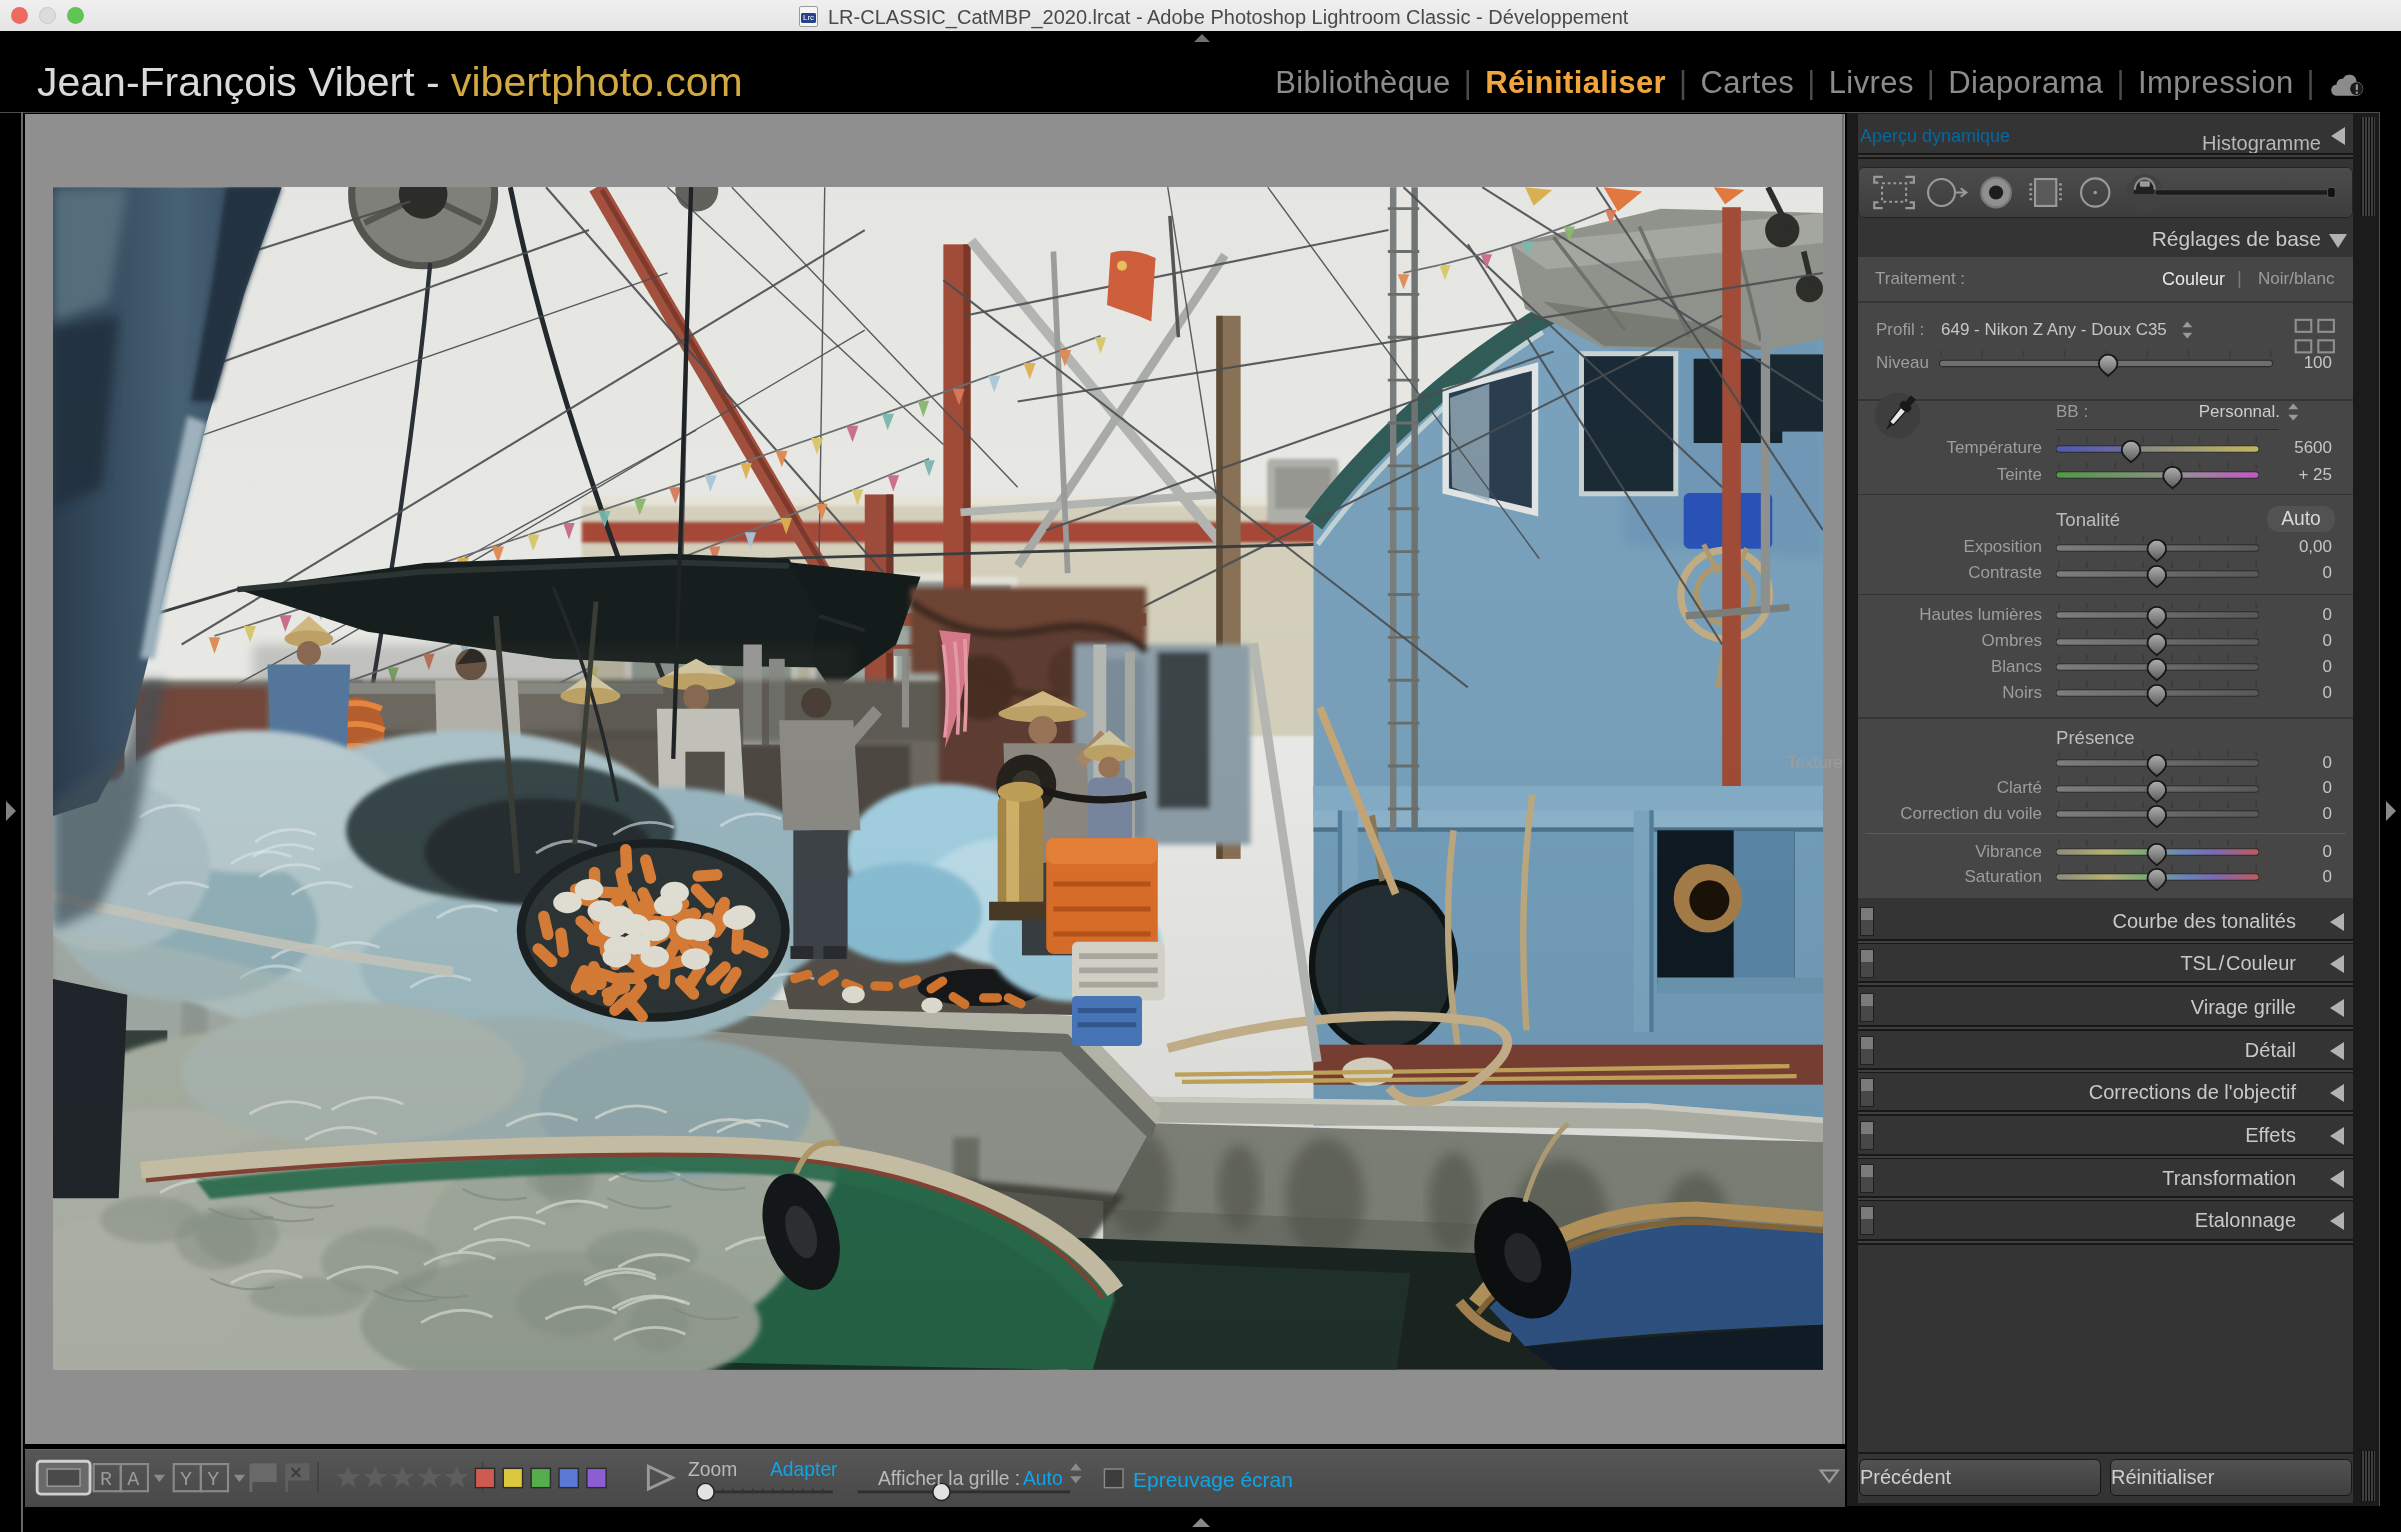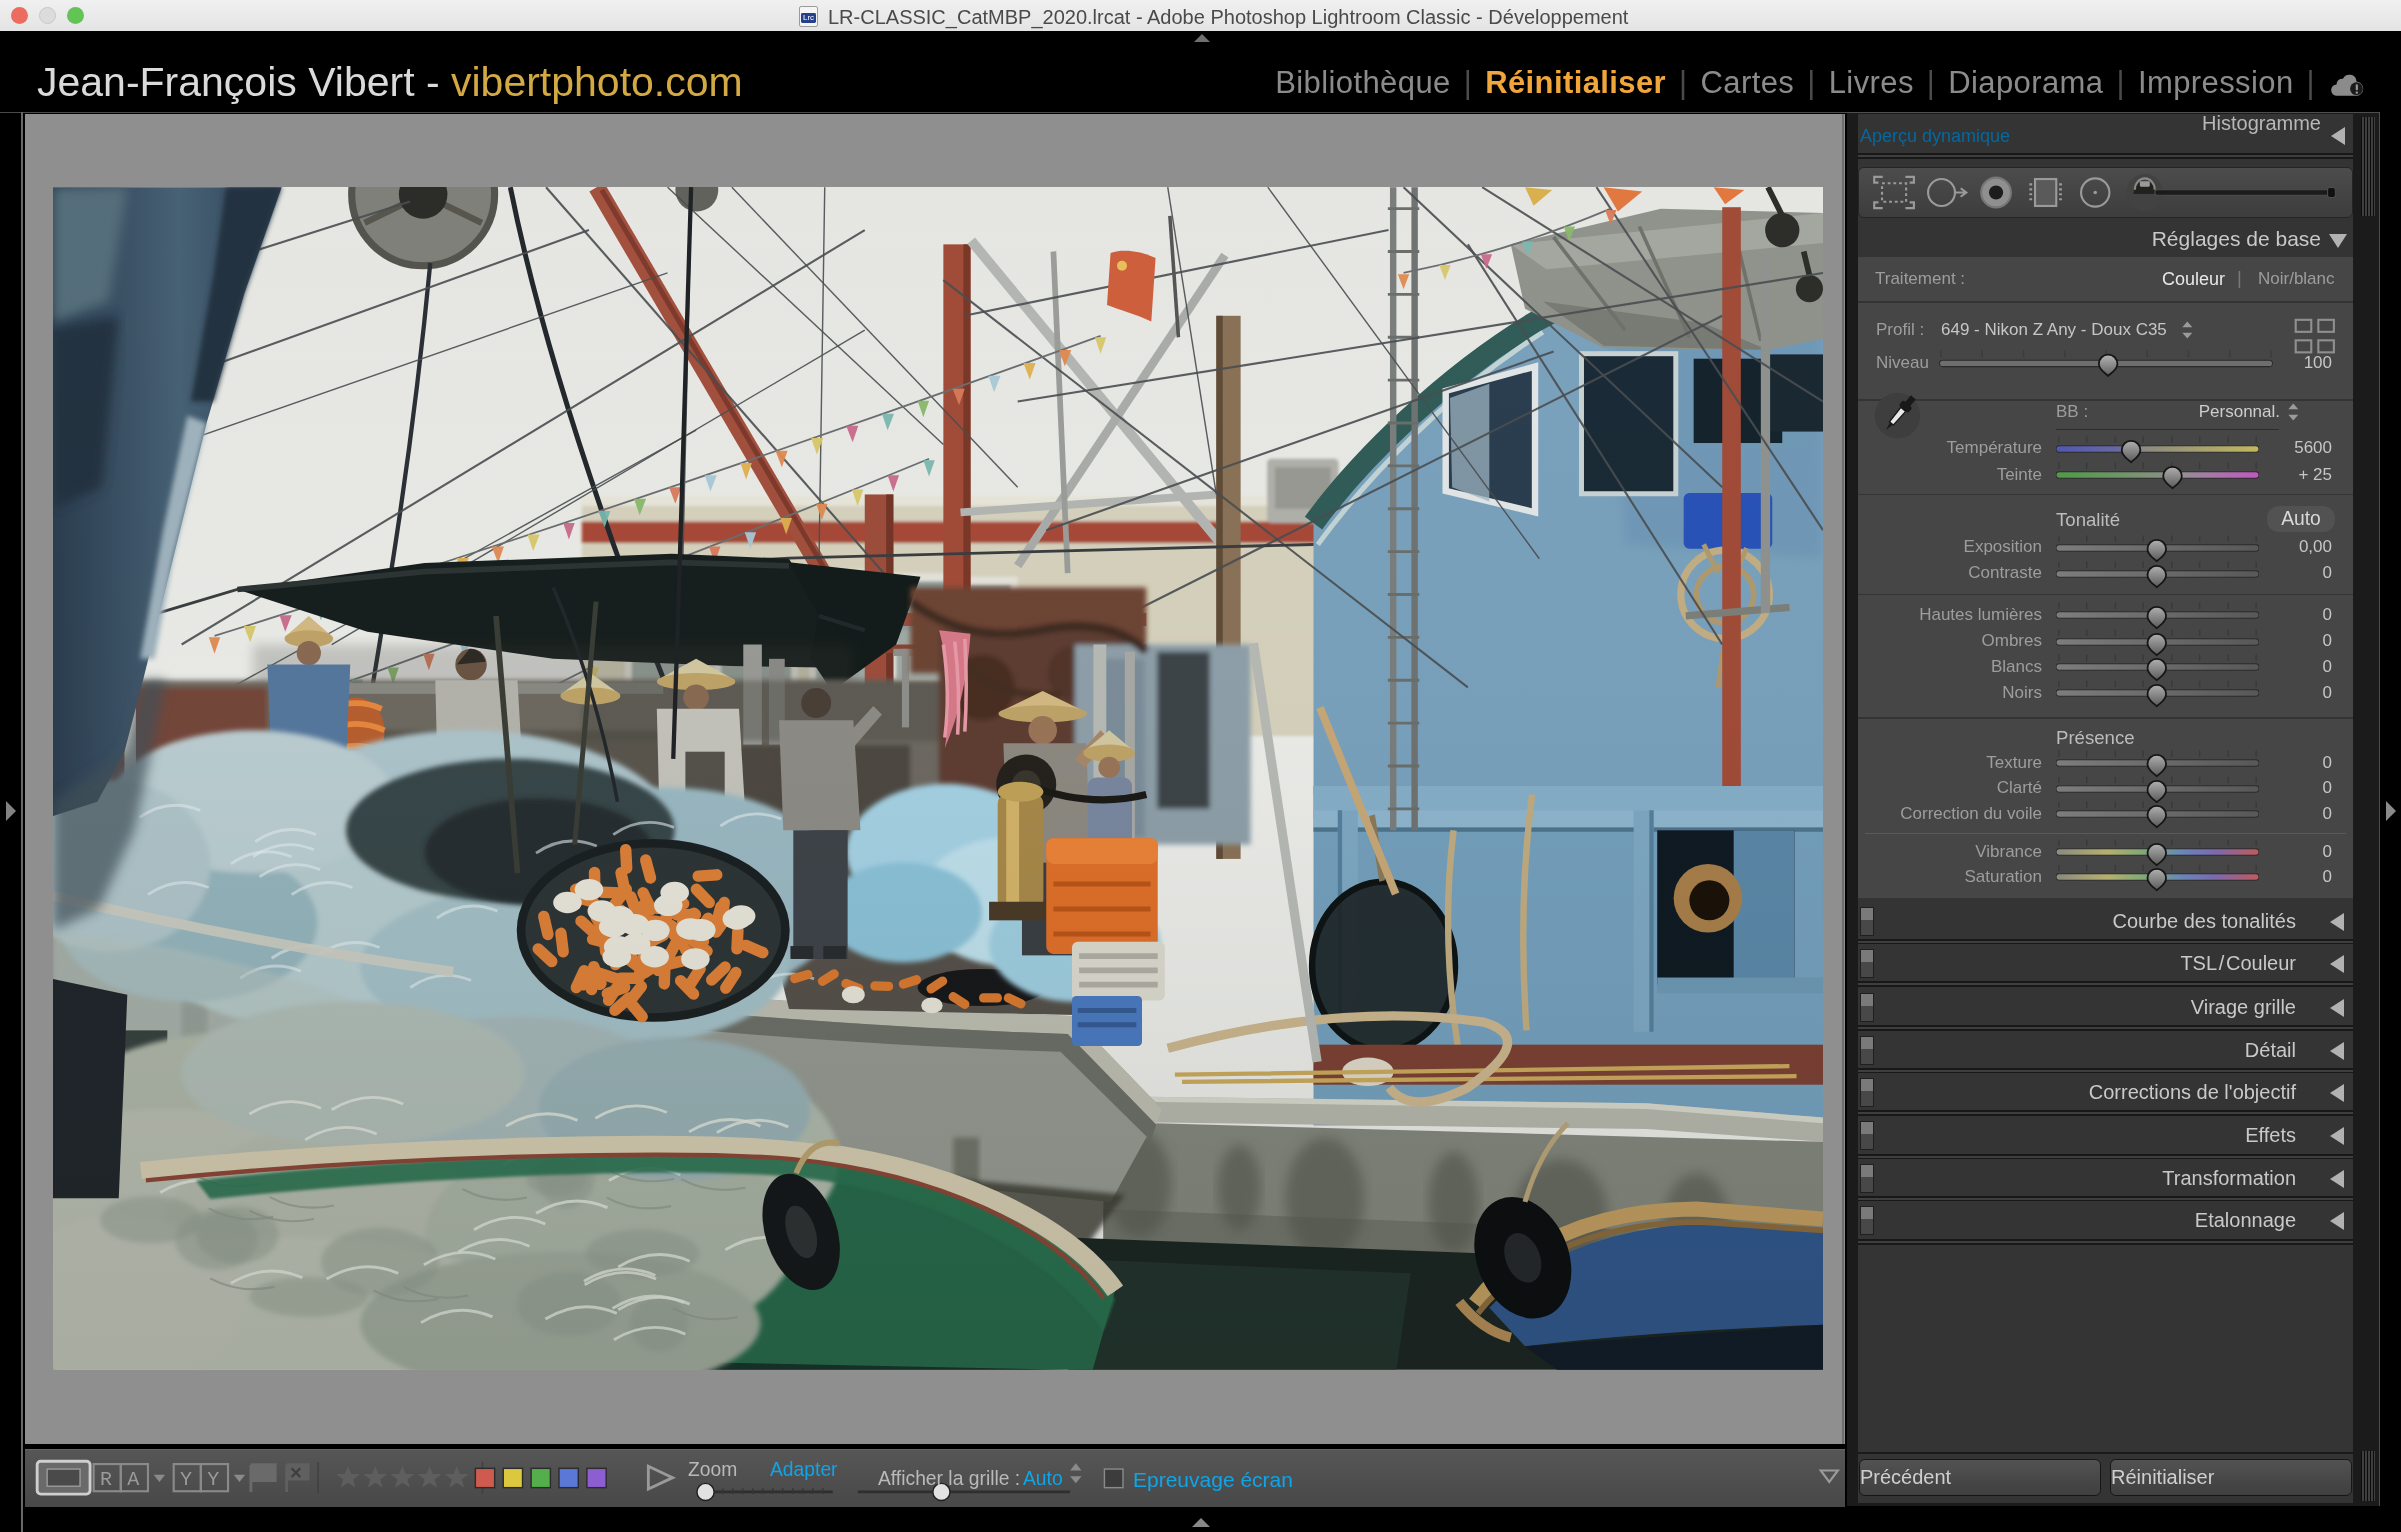--- a/index.html
+++ b/index.html
@@ -733,21 +733,21 @@
 <div class="abs tb-val" style="left:1023px; top:1468px;">Auto</div>
 <div class="abs tb-val" style="left:1133px; top:1468px; font-size:21px;">Epreuvage écran</div>
 
   <div id="rpanel" class="abs"></div>
   <div id="rpanel-inner" class="abs"></div>
   <div id="rpanel-topline" class="abs"></div>
   <div id="rpanel-vline" class="abs"></div>
   <div class="abs rib" style="left:2361px; top:117px; height:99px;"></div>
   <div class="abs rib" style="left:2361px; top:1451px; height:50px;"></div>
   <div class="abs plabel" style="left:1860px; top:126px; font-size:18px; color:#0369a1;">Aperçu dynamique</div>
-<div class="abs" style="left:1858px; top:112px; width:463px; text-align:right; font-size:20px; color:#b8b8b8;">Histogramme</div>
+<div class="abs" style="left:1858px; top:132px; width:463px; text-align:right; font-size:20px; color:#b8b8b8;">Histogramme</div>
 <div class="abs tri-l" style="left:2331px; top:127px;"></div>
 <div class="abs dsep" style="top:153px;"></div>
 <div class="abs" style="left:1858px; top:167px; width:495px; height:51px; background:linear-gradient(#4c4c4c,#3d3d3d); border:1.4px solid #252525; border-radius:5.7px;"></div>
 <svg class="abs" style="left:1858px; top:167px;" width="495" height="51" viewBox="0 0 693 72">
 <g stroke="#9a9a9a" fill="none" stroke-width="3">
 <g transform="translate(48,36)">
  <path d="M-22 -14 h-6 v-8 h12 M22 -14 h6 v-8 h-12 M-22 14 h-6 v8 h12 M22 14 h6 v8 h-12" stroke-width="3"></path>
  <rect x="-17" y="-13" width="34" height="26" stroke-dasharray="4 4" stroke-width="3"></rect>
 </g>
 <g transform="translate(118,36)">
@@ -1203,21 +1203,21 @@
           <stop offset="1" stop-color="#c05a5a"></stop>
         </linearGradient>
 <linearGradient id="plain" x1="0" y1="0" x2="1" y2="0">
           <stop offset="0" stop-color="#7d7d7d"></stop>
           <stop offset="1" stop-color="#585858"></stop>
         </linearGradient>
 </defs>
 </svg>
 <div class="abs pbox" style="top:719px; height:179px;"></div>
 <div class="abs" style="left:2056px; top:727px; font-size:18.6px; color:#bcbcbc;">Présence</div>
-<div class="abs plabel" style="left:1787px; top:753px; width:255px; text-align:right;">Texture</div>
+<div class="abs plabel" style="left:1787px; top:753px; width:255px; ">Texture</div>
 <div class="abs pvalue" style="left:1858px; top:753px; width:474px; text-align:right;">0</div>
 <svg class="abs" style="left:2056px; top:749px;" width="203" height="33" viewBox="0 0 284 46">
 <g stroke="#3a3a3a" stroke-width="2">
         <line x1="4" y1="2" x2="4" y2="11"></line>
         <line x1="43" y1="2" x2="43" y2="11"></line>
         <line x1="83" y1="2" x2="83" y2="11"></line>
         <line x1="122" y1="2" x2="122" y2="11"></line>
         <line x1="162" y1="2" x2="162" y2="11"></line>
         <line x1="201" y1="2" x2="201" y2="11"></line>
         <line x1="241" y1="2" x2="241" y2="11"></line>

